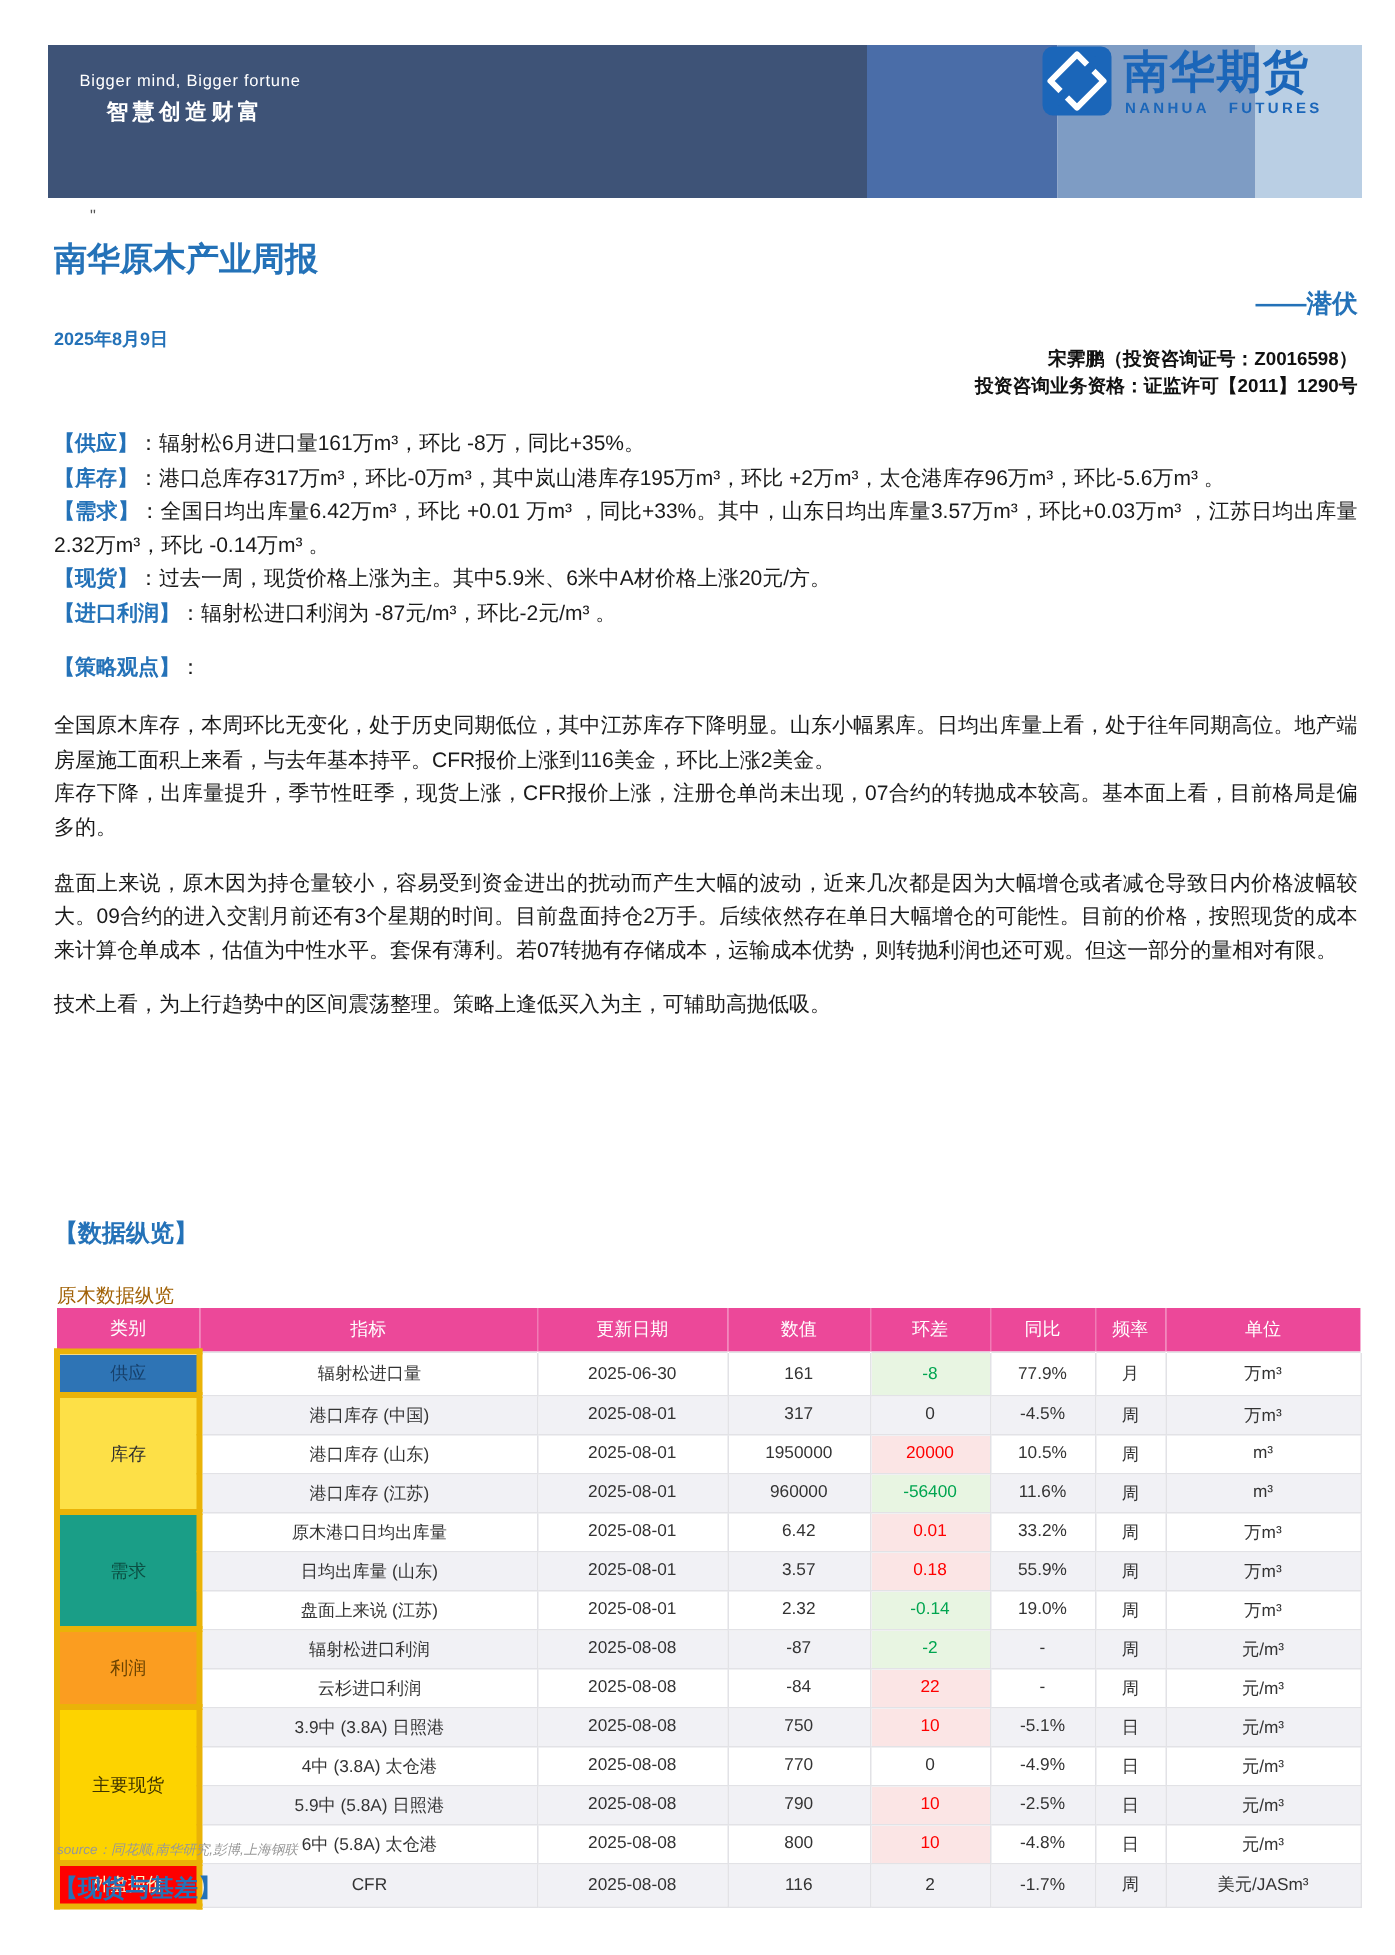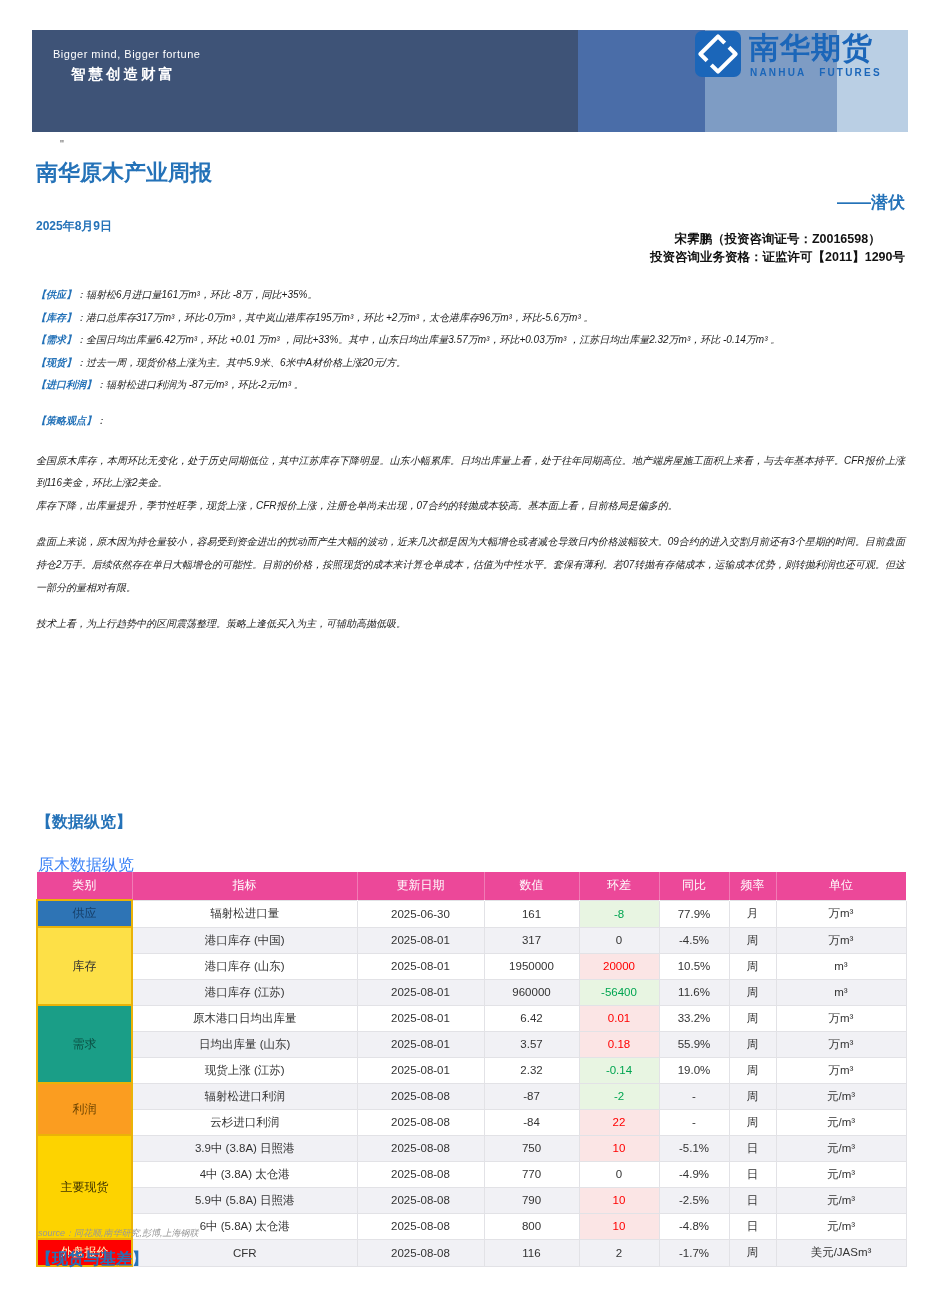--- a/index.html
+++ b/index.html
@@ -22,44 +22,44 @@
             transform:translate(-50%,-50%) rotate(-45deg);}
   .logo-cn{position:absolute;left:749px;top:28px;font-size:30px;font-weight:800;color:#1B66B9;letter-spacing:1px;}
   .logo-en{position:absolute;left:750px;top:67px;font-size:10px;font-weight:bold;color:#1B66B9;
            letter-spacing:2.2px;word-spacing:8px;}
 
   
   .stray-mark{position:absolute;left:60px;top:138px;font-size:11px;color:#555;}
   .report-title{position:absolute;left:36px;top:158px;font-size:22px;font-weight:bold;color:#2472B8;}
   .report-subtitle{position:absolute;right:25px;top:191px;font-size:17px;font-weight:600;color:#2472B8;}
   .report-date{position:absolute;left:36px;top:218px;font-size:12px;font-weight:bold;color:#2472B8;}
-  .analyst{position:absolute;right:25px;top:231px;text-align:center;font-size:12.5px;font-weight:bold;
+  .analyst{position:absolute;right:25px;top:231px;text-align:right;font-size:12.5px;font-weight:bold;
            color:#111;line-height:17.5px;}
 
   
-  .flow{position:absolute;left:36px;top:284px;width:869px;font-size:10px;line-height:22.6px;
-        text-align:justify;color:#1a1a1a;font-style:italic;}
+  .flow{position:absolute;left:36px;top:284px;width:869px;font-size:14px;line-height:22.6px;
+        text-align:justify;color:#1a1a1a;}
   .bullet{}
   .blabel{color:#2472B8;font-weight:bold;}
   .strategy{margin-top:13px;}
   .paras{margin-top:17px;}
   .para{margin:0;}
   .para.gap{margin-top:14px;}
 
   
   .data-heading{position:absolute;left:36px;top:812px;font-size:16px;font-weight:bold;color:#2472B8;}
-  .table-title{position:absolute;left:38px;top:855px;font-size:16px;color:#3b82f6;}
+  .table-title{position:absolute;left:38px;top:855px;font-size:13px;color:#a16207;}
   .overview-table{position:absolute;left:36px;top:872px;width:869px;border-collapse:collapse;
                   table-layout:fixed;font-size:11.5px;color:#333;text-align:center;}
   .overview-table th{background:#ec4899;color:#fff;height:25px;font-weight:normal;font-size:12px;
                      border-right:1px solid rgba(255,255,255,.28);}
   .overview-table td{height:23px;border:1px solid #e2e2e6;overflow:hidden;white-space:nowrap;}
   .overview-table tr.odd{background:#f1f1f5;}
   .overview-table tr.even{background:#fff;}
-  .overview-table td.cat{border:2px solid #eab308;font-size:12px;}
+  .overview-table td.cat{border:4px solid #eab308;font-size:12px;}
   .overview-table td.delta.up{color:#FF0000;background:#FBE5E5;}
   .overview-table td.delta.down{color:#00A550;background:#E8F5E2;}
   .source-note{position:absolute;left:38px;top:1227px;font-size:9px;color:#979797;font-style:italic;}
   .footer-heading{position:absolute;left:36px;top:1249px;font-size:16px;font-weight:bold;color:#2472B8;}
 </style>
 </head>
 <body>
 
 <div class="page">
 
@@ -185,21 +185,21 @@
         <tr class="odd">
           <td>日均出库量 (山东)</td>
           <td>2025-08-01</td>
           <td>3.57</td>
           <td class="delta up">0.18</td>
           <td>55.9%</td>
           <td>周</td>
           <td>万m³</td>
         </tr>
         <tr class="even">
-          <td>现货上涨 (江苏)</td>
+          <td>盘面上来说 (江苏)</td>
           <td>2025-08-01</td>
           <td>2.32</td>
           <td class="delta down">-0.14</td>
           <td>19.0%</td>
           <td>周</td>
           <td>万m³</td>
         </tr>
         <tr class="odd">
           <td rowspan="2" class="cat" style="background: rgb(251, 157, 32); color: rgb(107, 67, 0);">利润</td>
           <td>辐射松进口利润</td>

